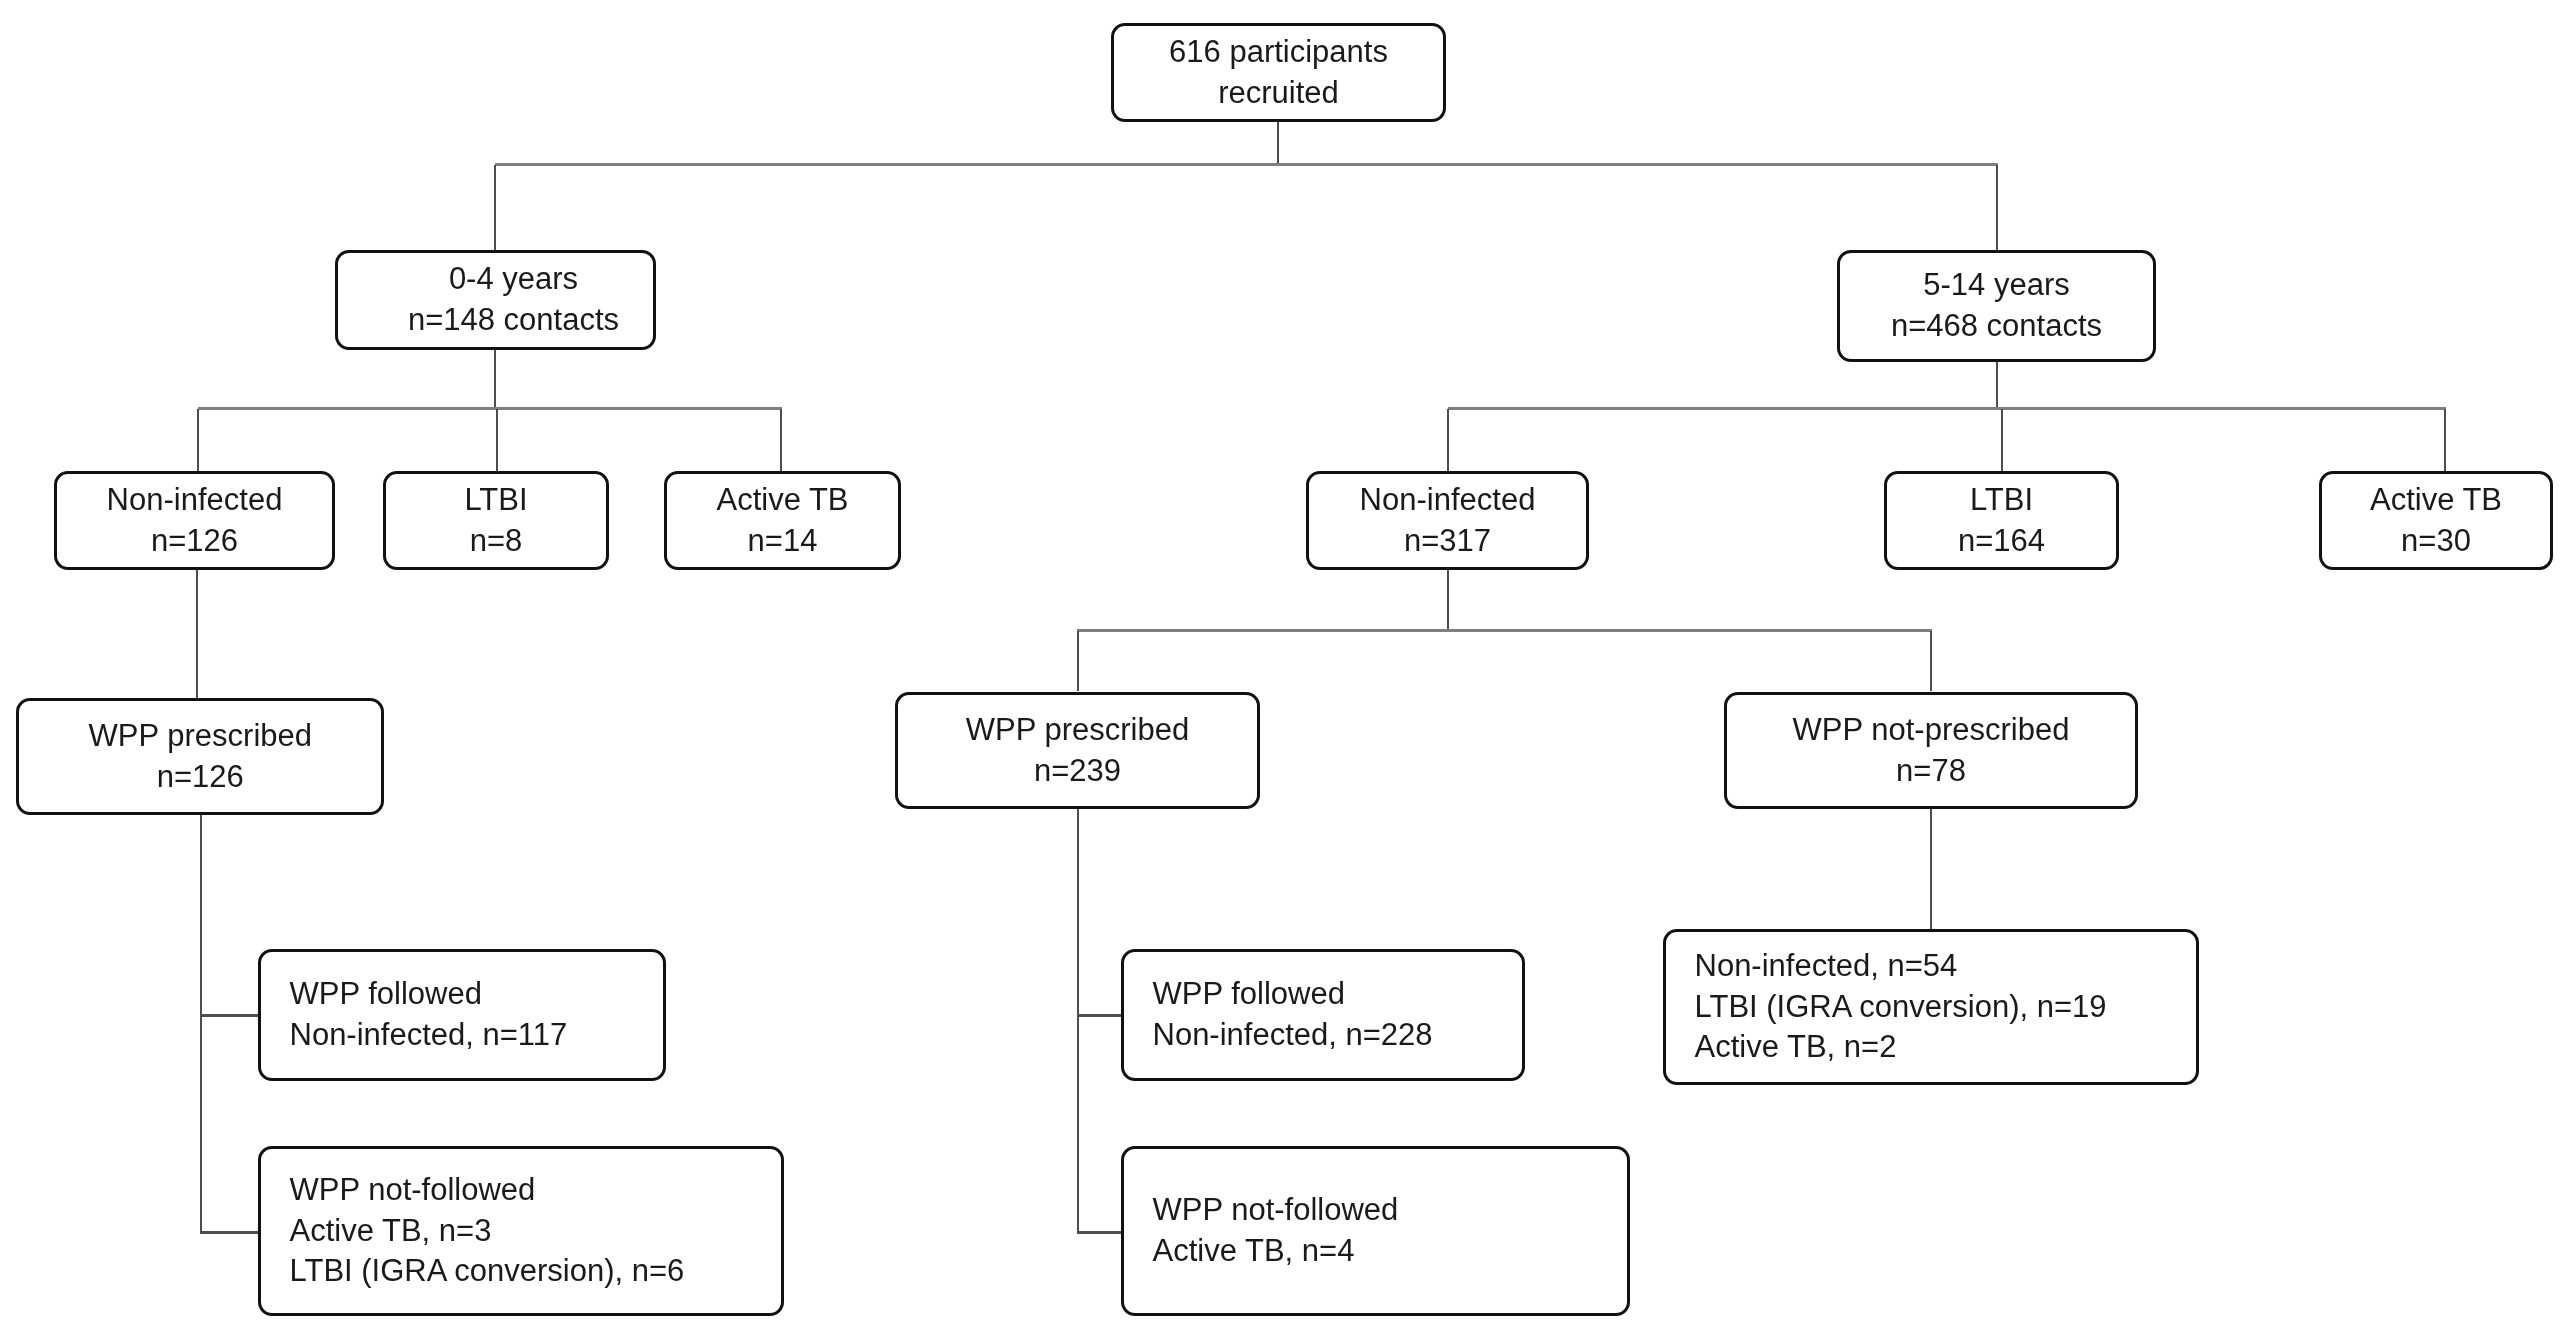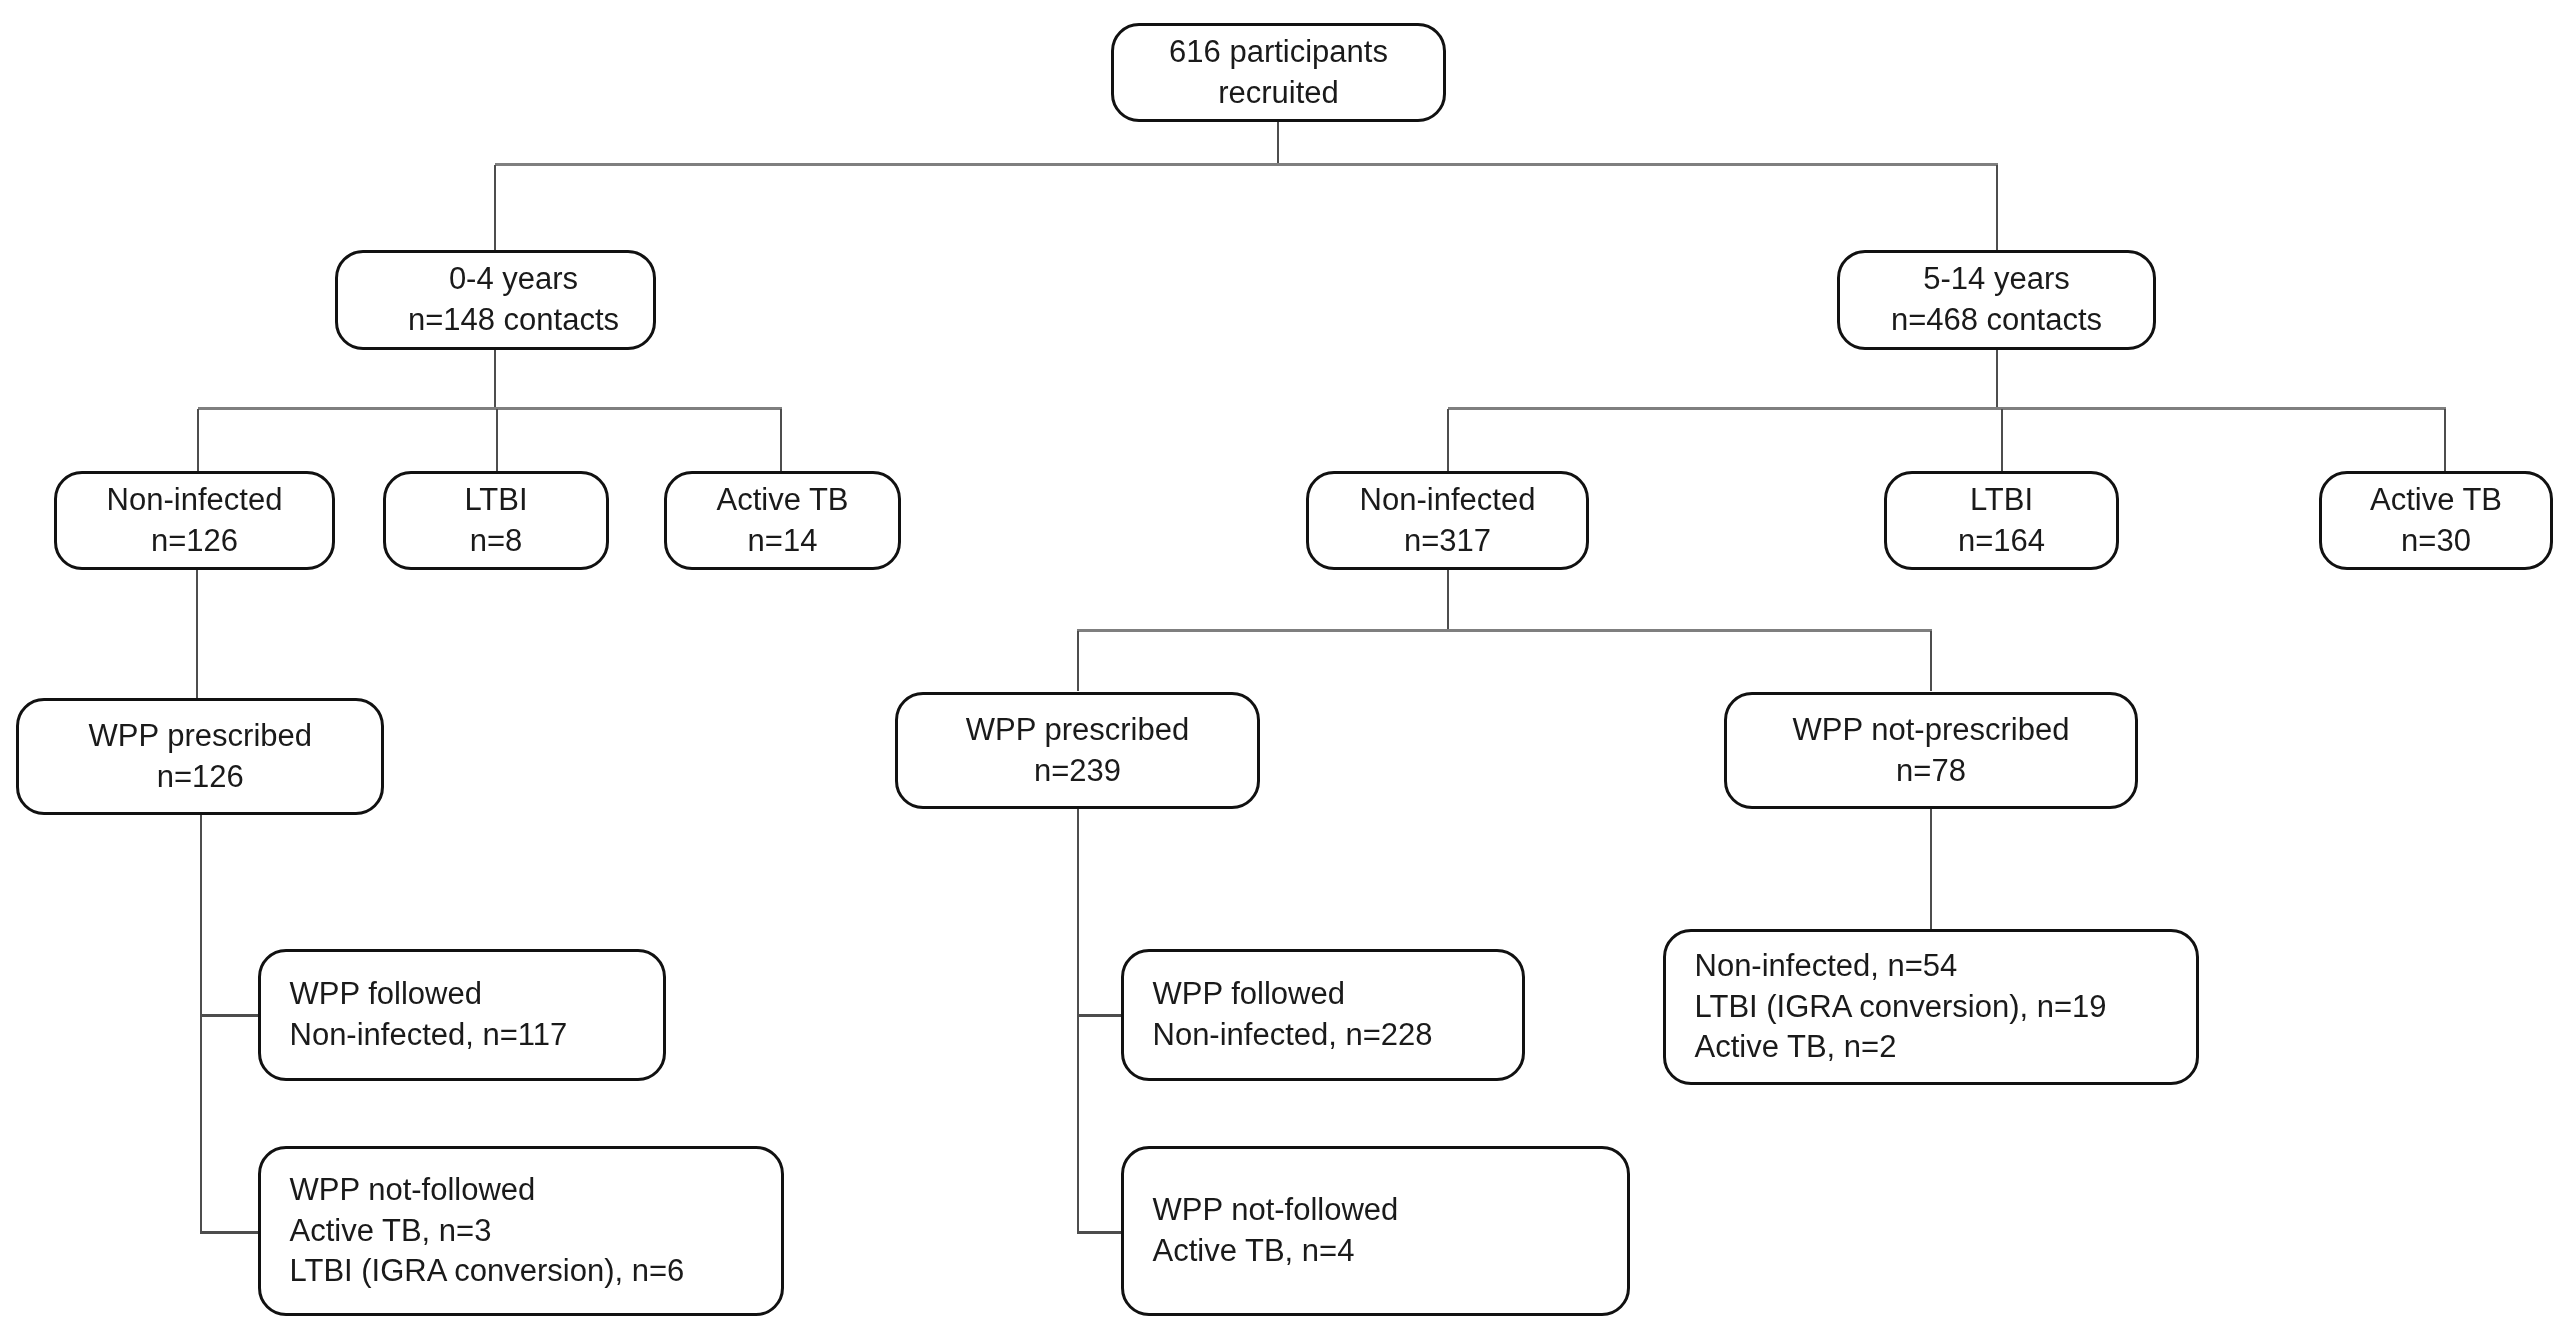--- a/index.html
+++ b/index.html
@@ -15,38 +15,38 @@
     width:2576px;height:1326px;
     background:var(--box-fill);
     font-family:"Liberation Sans","DejaVu Sans",sans-serif;
     color:var(--text);
     overflow:hidden;
   }
   .box{
     position:absolute;
     background:var(--box-fill);
     border:3.4px solid var(--box-border);
-    border-radius:28px;
+    border-radius:14px;
     box-sizing:border-box;
     display:flex;flex-direction:column;justify-content:center;
     font-size:31px;line-height:1.32;
   }
   .c{align-items:center;text-align:center;}
   .l{align-items:flex-start;text-align:left;padding:8.1px 19px 8.1px 28.5px;}
   .ln{display:block;white-space:nowrap;}
   .bold{font-weight:400;}
   .conn{position:absolute;}
   .v{width:2px;background:var(--line-v);}
   .h{height:3.4px;background:var(--line-h);}
   .stub{height:2.7px;background:var(--line-v);}
 
   
   .b-recruited{left:1111px;top:23px;width:335px;height:99px;}
   .b-age04{left:335px;top:250px;width:321px;height:100px;padding-left:36px;}
-  .b-age514{left:1837px;top:250px;width:319px;height:100px;}
+  .b-age514{left:1837px;top:250px;width:319px;height:112px;}
   .b-ni04{left:54px;top:471px;width:281px;height:99px;}
   .b-ltbi04{left:383px;top:471px;width:226px;height:99px;}
   .b-atb04{left:664px;top:471px;width:237px;height:99px;}
   .b-ni514{left:1306px;top:471px;width:283px;height:99px;}
   .b-ltbi514{left:1884px;top:471px;width:235px;height:99px;}
   .b-atb514{left:2319px;top:471px;width:234px;height:99px;}
   .b-wpp04{left:16.3px;top:698px;width:368px;height:117px;}
   .b-wpp514{left:895px;top:692px;width:365px;height:117px;}
   .b-wppnp514{left:1724px;top:692px;width:414px;height:117px;}
   .b-fol04{left:258px;top:949px;width:408px;height:132px;}

